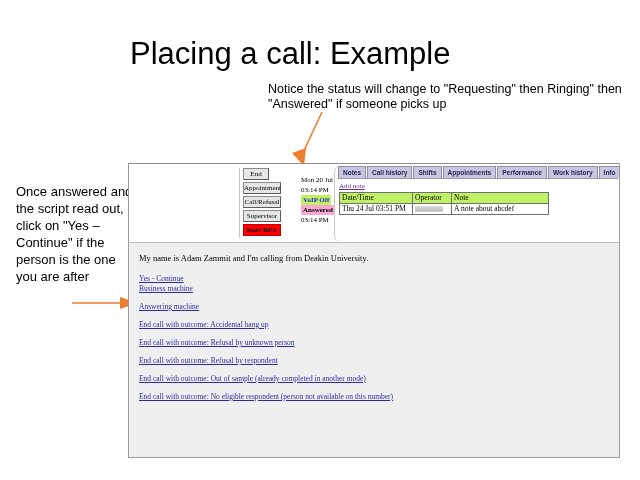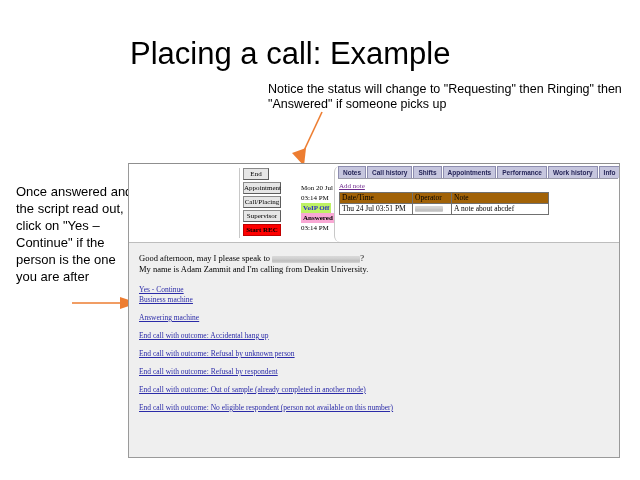--- a/index.html
+++ b/index.html
@@ -161,21 +161,21 @@
     background: #ff0000;
     border-color: #c00000;
     color: #000;
     font-weight: bold;
   }
 
   
   #status-col {
     position: absolute;
     left: 172px;
-    top: 19px;
+    top: 11px;
     width: 44px;
     font-size: 7px;
     line-height: 10px;
   }
   .status-chip {
     display: inline-block;
     padding: 0 2px;
     font-weight: bold;
     font-size: 7px;
     line-height: 10px;
@@ -233,21 +233,21 @@
     margin-left: 1px;
   }
   #notes-table td, #notes-table th {
     border: 1px solid #707070;
     padding: 0px 2px;
     font-weight: normal;
     text-align: left;
     line-height: 10px;
     white-space: nowrap;
   }
-  #notes-table th { background: #a16207; }
+  #notes-table th { background: #bef264; }
   .col-dt { width: 68px; }
   .col-op { width: 34px; }
   .col-note { width: 92px; }
 
   
   #app-body {
     position: relative;
     height: 216px;
     background: #efefef;
     padding: 10px 0 0 10px;
@@ -296,21 +296,21 @@
 </svg>
 
 <div id="app-shot">
 
   <div id="app-top">
 
 
     <div id="btn-col">
       <div class="app-btn short">End</div>
       <div class="app-btn">Appointment</div>
-      <div class="app-btn">Call/Placing</div>
+      <div class="app-btn">Call/Refusal</div>
       <div class="app-btn">Supervisor</div>
       <div class="app-btn rec">Start REC</div>
     </div>
 
     <div id="status-col">
       <div>Mon 20 Jul</div>
       <div>03:14 PM</div>
       <div><span class="status-chip chip-red">VoIP Off</span></div>
       <div><span class="status-chip chip-green">Answered</span></div>
       <div>03:14 PM</div>
@@ -343,23 +343,20 @@
             <td>Thu 24 Jul 03:51 PM</td>
             <td><span class="redact" style="width:28px;height:6px;"></span></td>
             <td>A note about abcdef</td>
           </tr>
         </tbody>
       </table>
     </div>
   </div>
 
   <div id="app-body">
-    <div class="script-line">
-      <span>Good afternoon, may I please speak to </span><span class="redact" style="width:88px;height:7px;"></span><span>?</span>
-    </div>
     <div class="script-line">My name is Adam Zammit and I'm calling from Deakin University.</div>
 
     <div id="outcome-list">
       <span class="out-link first">Yes - Continue</span>
       <span class="out-link">Business machine</span>
       <span class="out-link">Answering machine</span>
       <span class="out-link">End call with outcome: Accidental hang up</span>
       <span class="out-link">End call with outcome: Refusal by unknown person</span>
       <span class="out-link">End call with outcome: Refusal by respondent</span>
       <span class="out-link">End call with outcome: Out of sample (already completed in another mode)</span>

